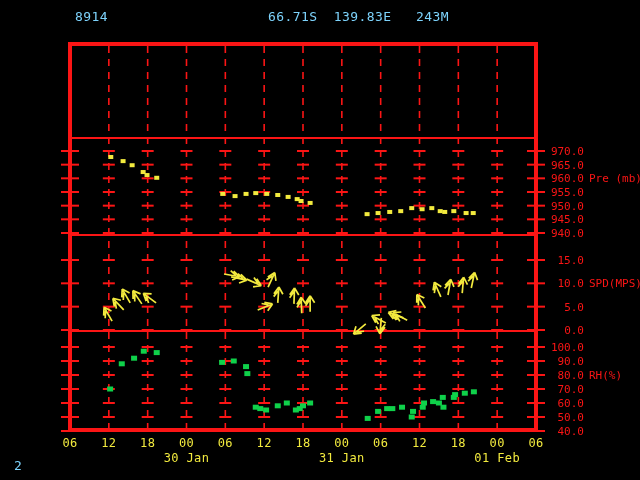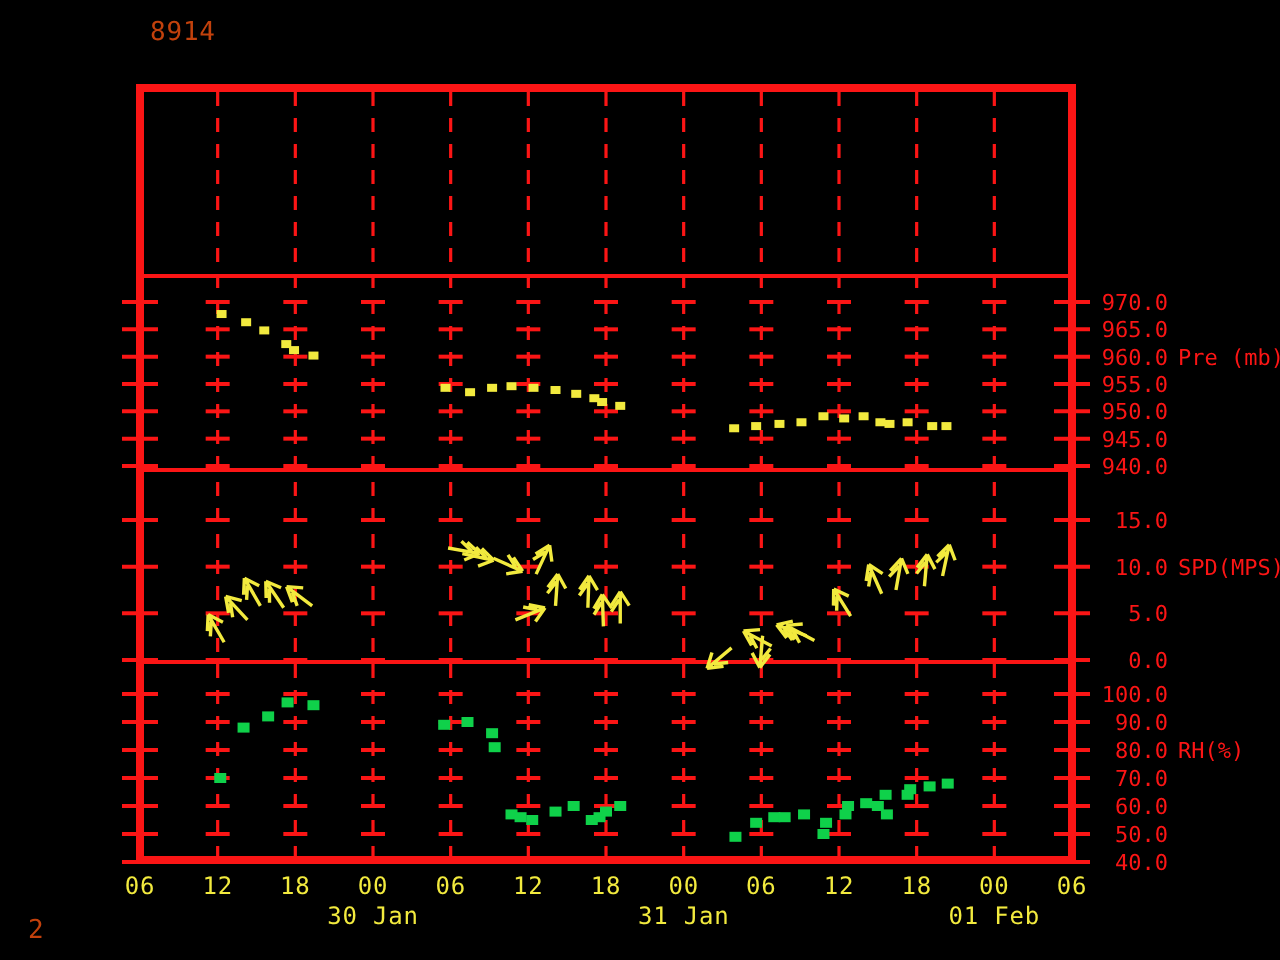--- a/index.html
+++ b/index.html
@@ -1,32 +1,33 @@
 <!DOCTYPE html>
 <html><head>
 <meta charset="utf-8">
 <style>
   html,body{margin:0;padding:0;background:#000;}
   #screen{
     position:relative;width:640px;height:480px;background:#000;overflow:hidden;
     font-family:"DejaVu Sans Mono",monospace;
   }
-  .ytext{position:absolute;color:#c2410c;font-size:13px;letter-spacing:.4px;white-space:pre;}
+  .ytext{position:absolute;color:#7dd3fc;font-size:13px;letter-spacing:.4px;white-space:pre;}
   #chart-svg{position:absolute;left:0;top:0;}
   text{font-family:"DejaVu Sans Mono",monospace;}
   .ax-num{fill:#fb1515;font-size:11px;}
   .ax-unit{fill:#fb1515;font-size:11px;}
   .time-lab{fill:#f2ea3e;font-size:12px;letter-spacing:.4px;}
   .date-lab{fill:#f2ea3e;font-size:12px;letter-spacing:.4px;}
 </style>
 </head>
 <body>
 
 <div id="screen">
   <span class="ytext" style="left:75px;top:9px">8914</span>
+  <span class="ytext" style="left:268px;top:9px">66.71S  139.83E   243M</span>
 
   <svg id="chart-svg" width="640" height="480">
       <line x1="108.83333333333333" y1="46" x2="108.83333333333333" y2="428" stroke="#fb1515" stroke-width="1.6" stroke-dasharray="7,6"></line>
       <line x1="147.66666666666666" y1="46" x2="147.66666666666666" y2="428" stroke="#fb1515" stroke-width="1.6" stroke-dasharray="7,6"></line>
       <line x1="186.5" y1="46" x2="186.5" y2="428" stroke="#fb1515" stroke-width="1.6" stroke-dasharray="7,6"></line>
       <line x1="225.33333333333331" y1="46" x2="225.33333333333331" y2="428" stroke="#fb1515" stroke-width="1.6" stroke-dasharray="7,6"></line>
       <line x1="264.1666666666667" y1="46" x2="264.1666666666667" y2="428" stroke="#fb1515" stroke-width="1.6" stroke-dasharray="7,6"></line>
       <line x1="303" y1="46" x2="303" y2="428" stroke="#fb1515" stroke-width="1.6" stroke-dasharray="7,6"></line>
       <line x1="341.83333333333337" y1="46" x2="341.83333333333337" y2="428" stroke="#fb1515" stroke-width="1.6" stroke-dasharray="7,6"></line>
       <line x1="380.66666666666663" y1="46" x2="380.66666666666663" y2="428" stroke="#fb1515" stroke-width="1.6" stroke-dasharray="7,6"></line>

